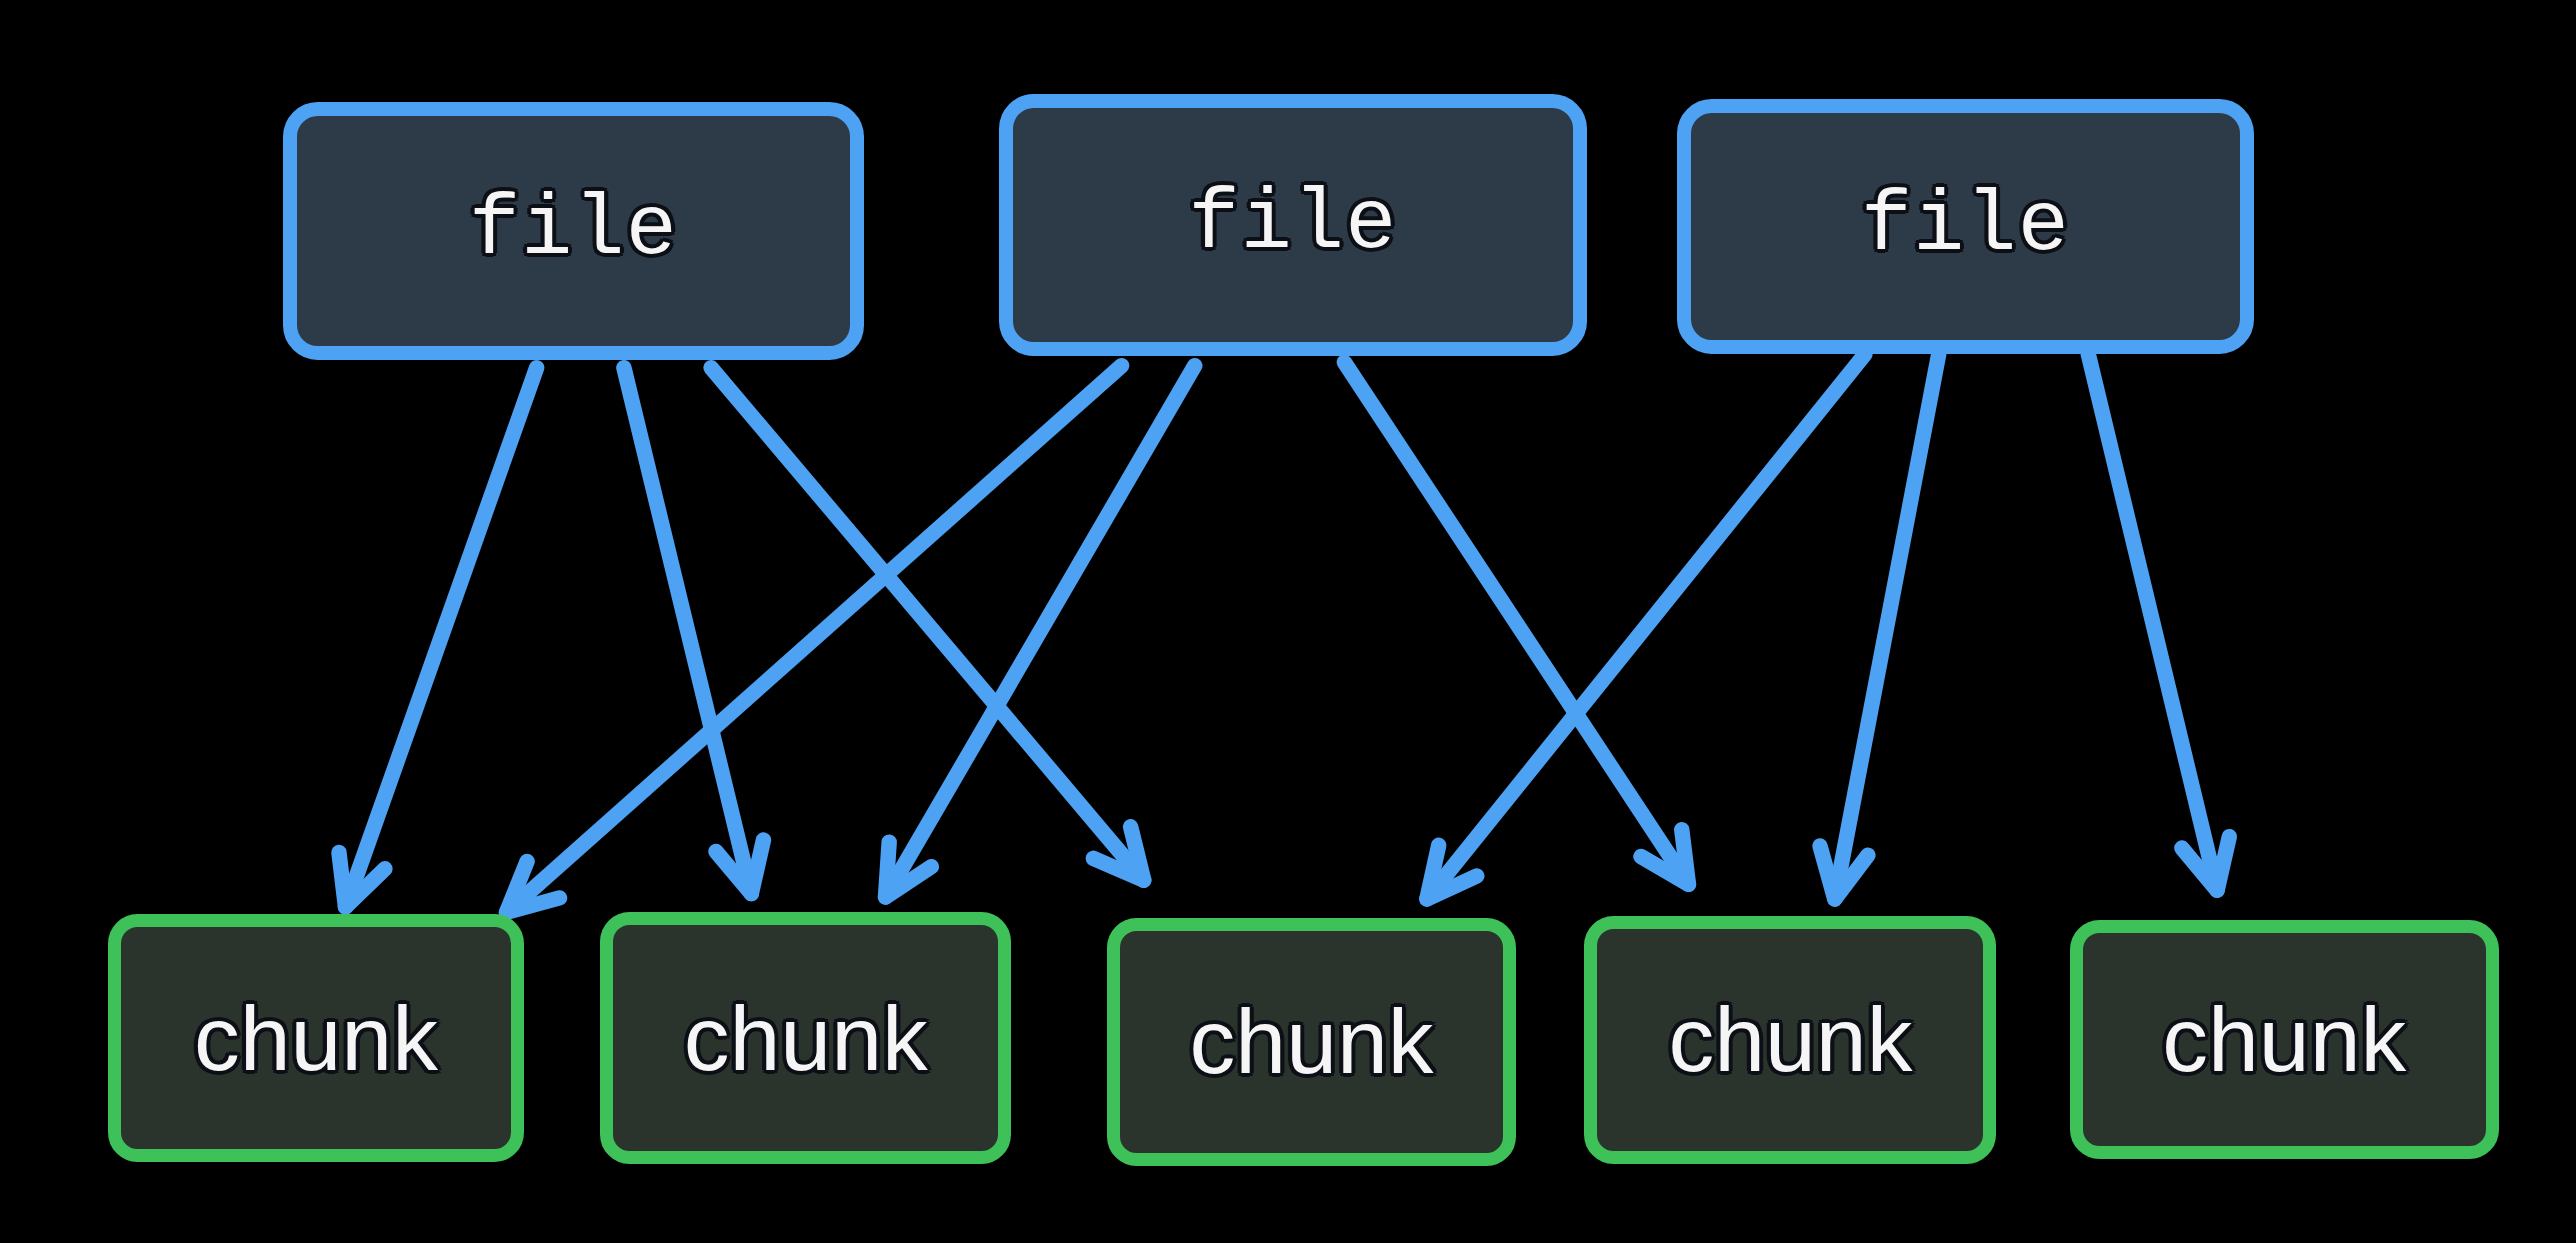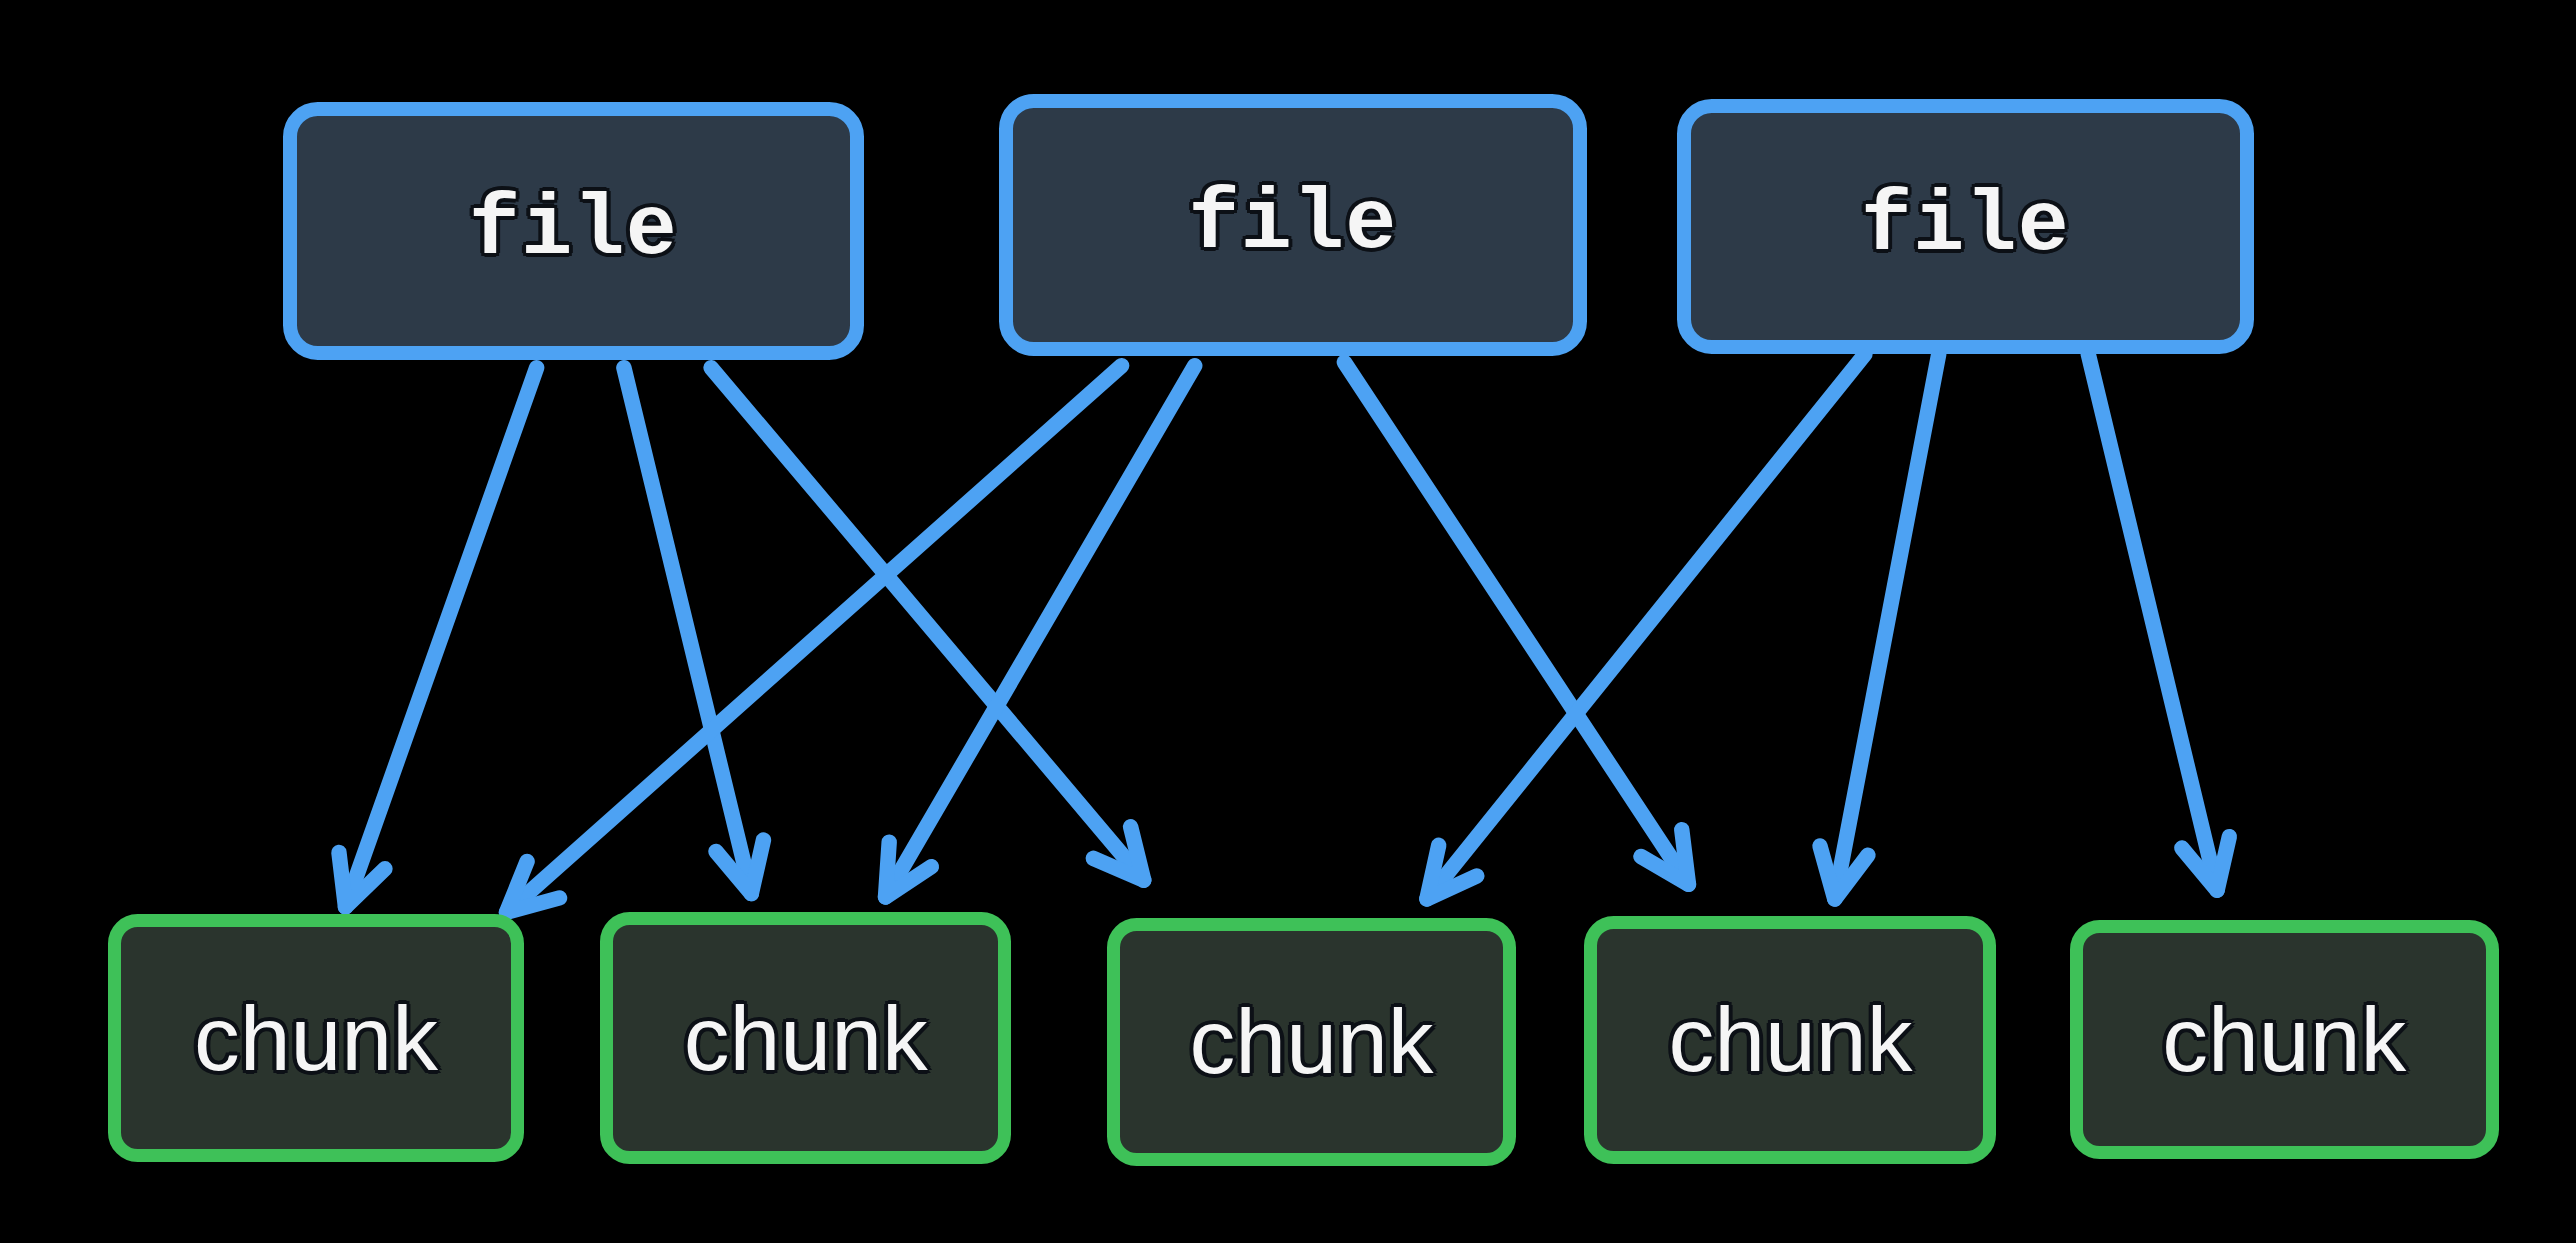--- a/index.html
+++ b/index.html
@@ -35,21 +35,21 @@
     border:0.58vw solid var(--file-border);
     border-radius:1.35vw;
   }
   .chunk{
     background:var(--chunk-fill);
     border:0.52vw solid var(--chunk-border);
     border-radius:1.15vw;
   }
   .file .label{
     font-family:"Liberation Mono", monospace;
-    font-weight:bold;
+    font-weight:normal;
     font-size:3.3vw;
     color:var(--label);
     letter-spacing:0.05vw;
   }
   .chunk .label{
     font-family:"Liberation Sans", sans-serif;
     font-weight:normal;
     font-size:3.55vw;
     color:var(--label);
   }

